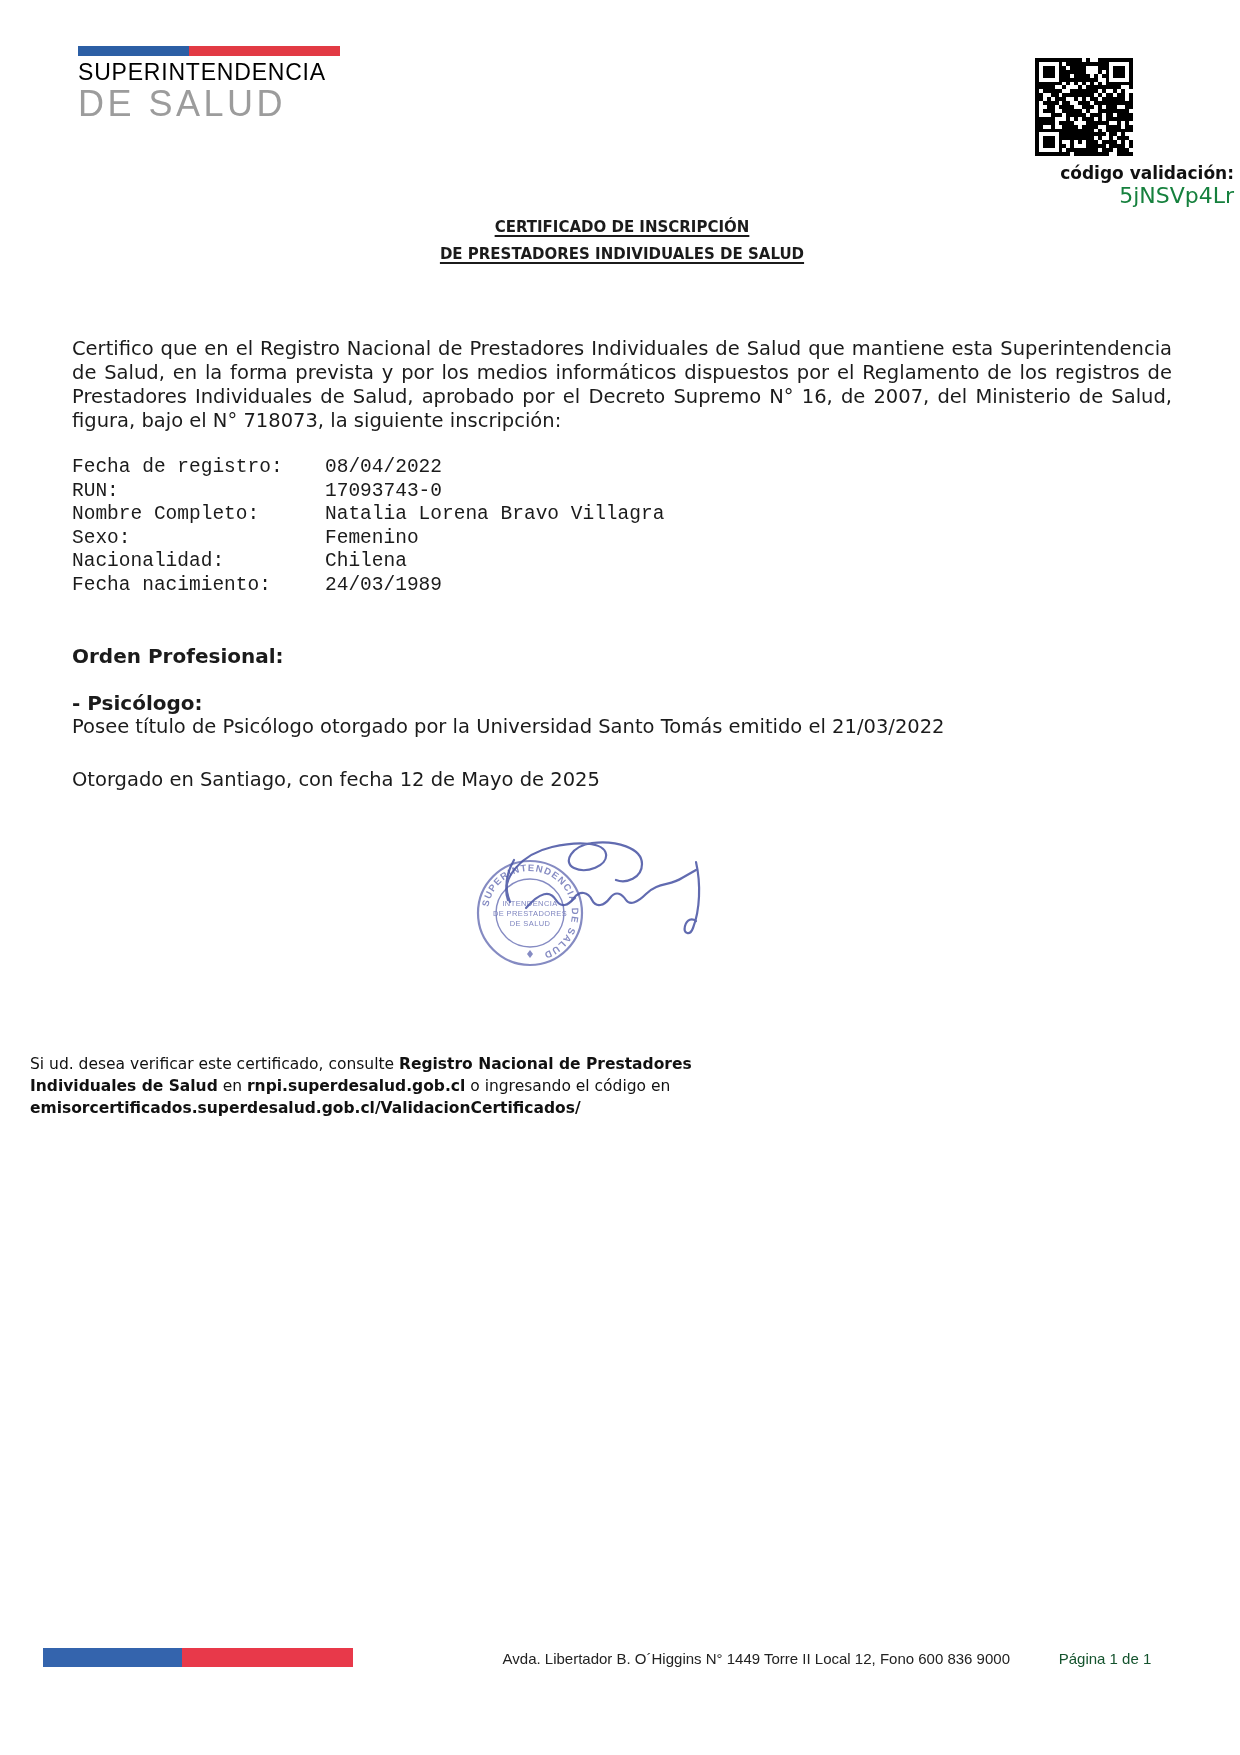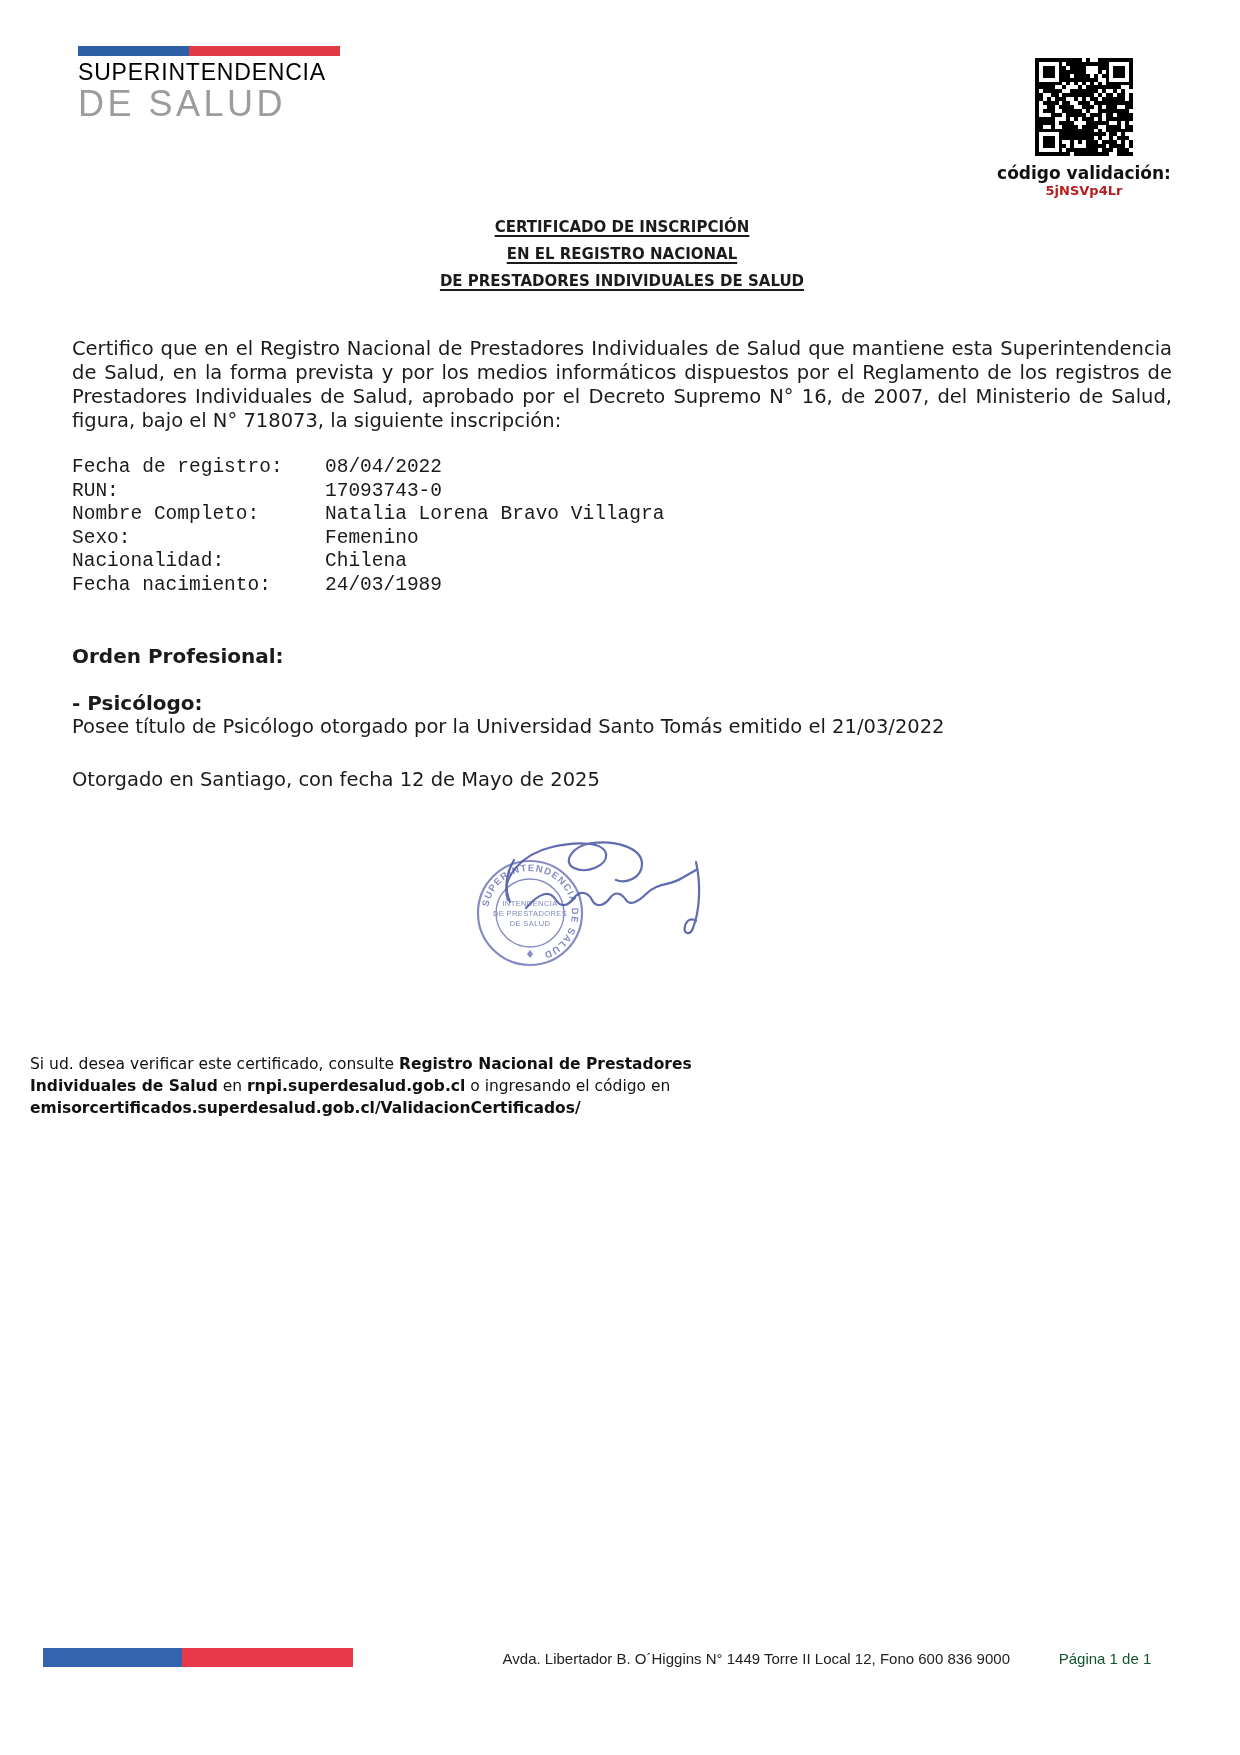--- a/index.html
+++ b/index.html
@@ -12,26 +12,26 @@
   
   .logo { position:absolute; left:78px; top:46px; width:262px; }
   .logo-bar { display:flex; height:10px; width:262px; }
   .logo-bar-blue { width:111px; background:#2c5fa5; }
   .logo-bar-red  { flex:1; background:#e23a44; }
   .logo-line1 { margin-top:5px; font-family:"Liberation Sans", sans-serif;
     font-size:23px; letter-spacing:0.8px; color:#000000; line-height:1; }
   .logo-line2 { margin-top:2px; font-family:"Liberation Sans", sans-serif;
     font-size:36px; letter-spacing:3.5px; color:#9c9c9c; line-height:1; }
   
-  .qr-block { position:absolute; left:934px; top:58px; width:300px; text-align:center; }
+  .qr-block { position:absolute; left:934px; top:58px; width:300px; text-align:right; }
   .qr { width:98px; height:98px; margin:0 auto; display:grid;
     grid-template-columns:repeat(25,1fr); grid-auto-rows:1fr; background:#fff; }
   .qr .m { background:#000; }
   .validation-label { margin-top:7px; font-weight:bold; font-size:17px; color:#111; }
-  .validation-code  { font-weight:bold; font-size:13px; color:#b91c1c; }
+  .validation-code  { font-weight:normal; font-size:22px; color:#15803d; }
   
   .title { position:absolute; left:70px; top:214px; width:1104px; text-align:center; }
   .title div { font-weight:bold; font-size:15px; line-height:27px;
     text-decoration:underline; text-decoration-thickness:2px; text-underline-offset:3px; }
   
   .intro { position:absolute; left:72px; top:337px; width:1100px;
     font-size:19.5px; line-height:24px; text-align:justify; }
   .fields { position:absolute; left:72px; top:456px; font-size:19.5px; line-height:23.5px;font-family:Liberation Mono, monospace; }
   .frow { display:flex; }
   .flabel { width:253px; }
@@ -698,21 +698,20 @@
         <div class="m"></div>
         <div class="m"></div>
         <div class="m"></div>
       </div>
     <div class="validation-label">código validación:</div>
     <div class="validation-code">5jNSVp4Lr</div>
   </div>
 
   <div class="title">
     <div>CERTIFICADO DE INSCRIPCIÓN</div>
-    <div>EN EL REGISTRO NACIONAL</div>
     <div>DE PRESTADORES INDIVIDUALES DE SALUD</div>
   </div>
 
   <div class="intro">Certifico que en el Registro Nacional de Prestadores Individuales de Salud que mantiene esta Superintendencia de Salud, en la forma prevista y por los medios informáticos dispuestos por el Reglamento de los registros de Prestadores Individuales de Salud, aprobado por el Decreto Supremo N° 16, de 2007, del Ministerio de Salud, figura, bajo el N° 718073, la siguiente inscripción:</div>
 
   <div class="fields">
     <div class="frow">
       <div class="flabel">Fecha de registro:</div>
       <div class="fvalue">08/04/2022</div>
     </div>

